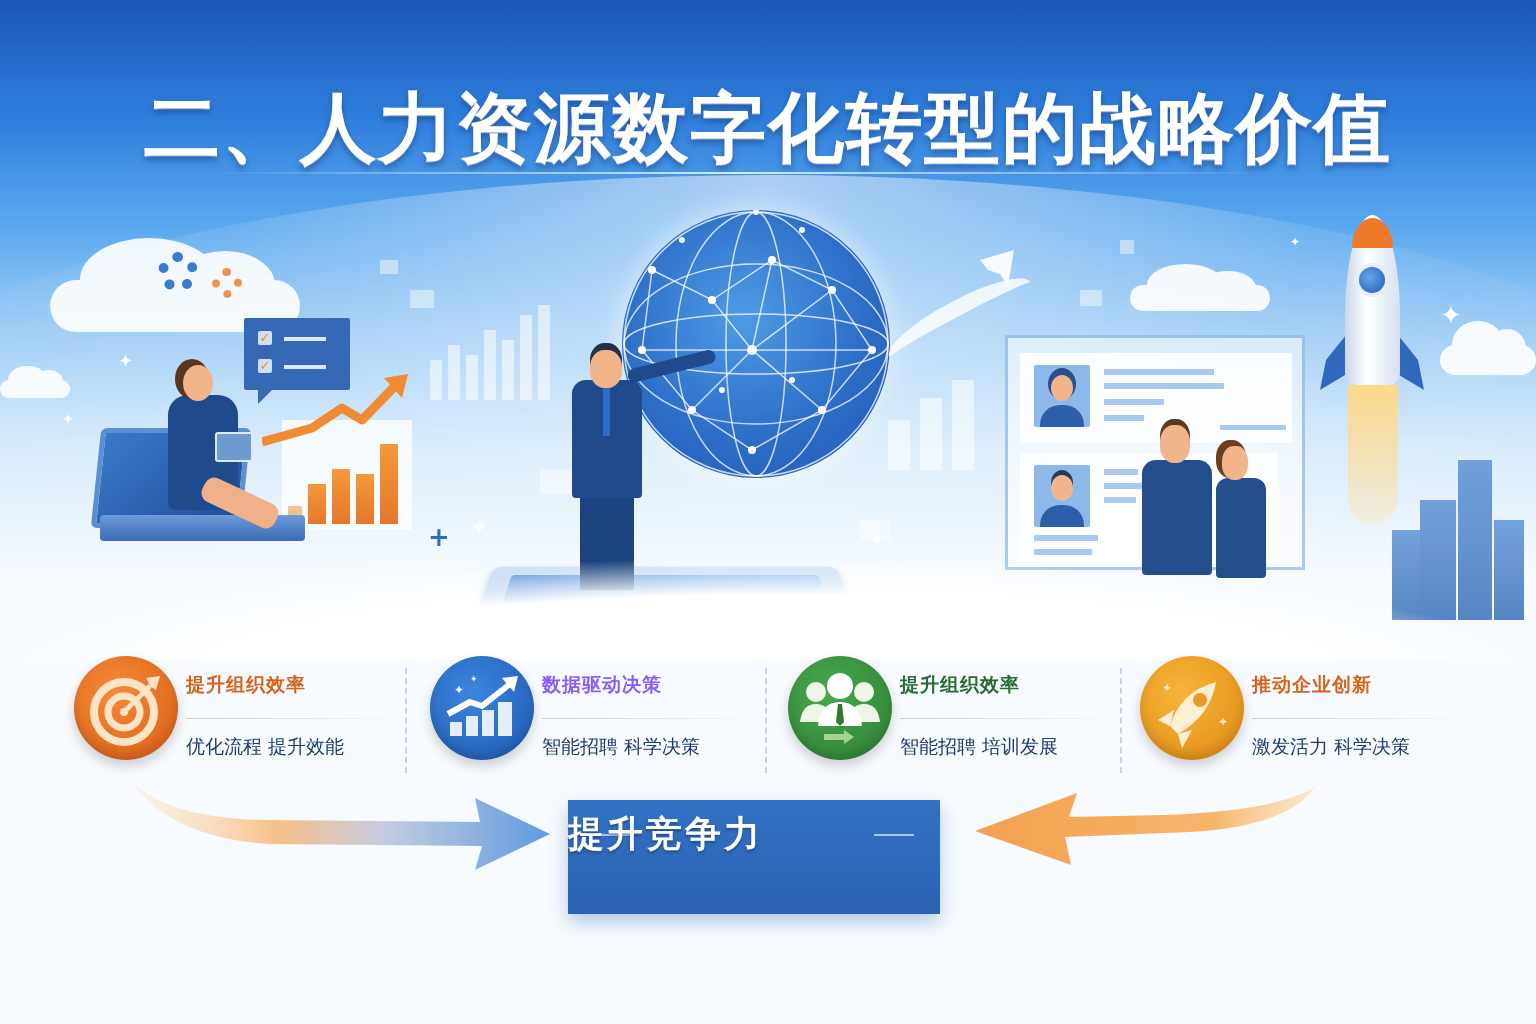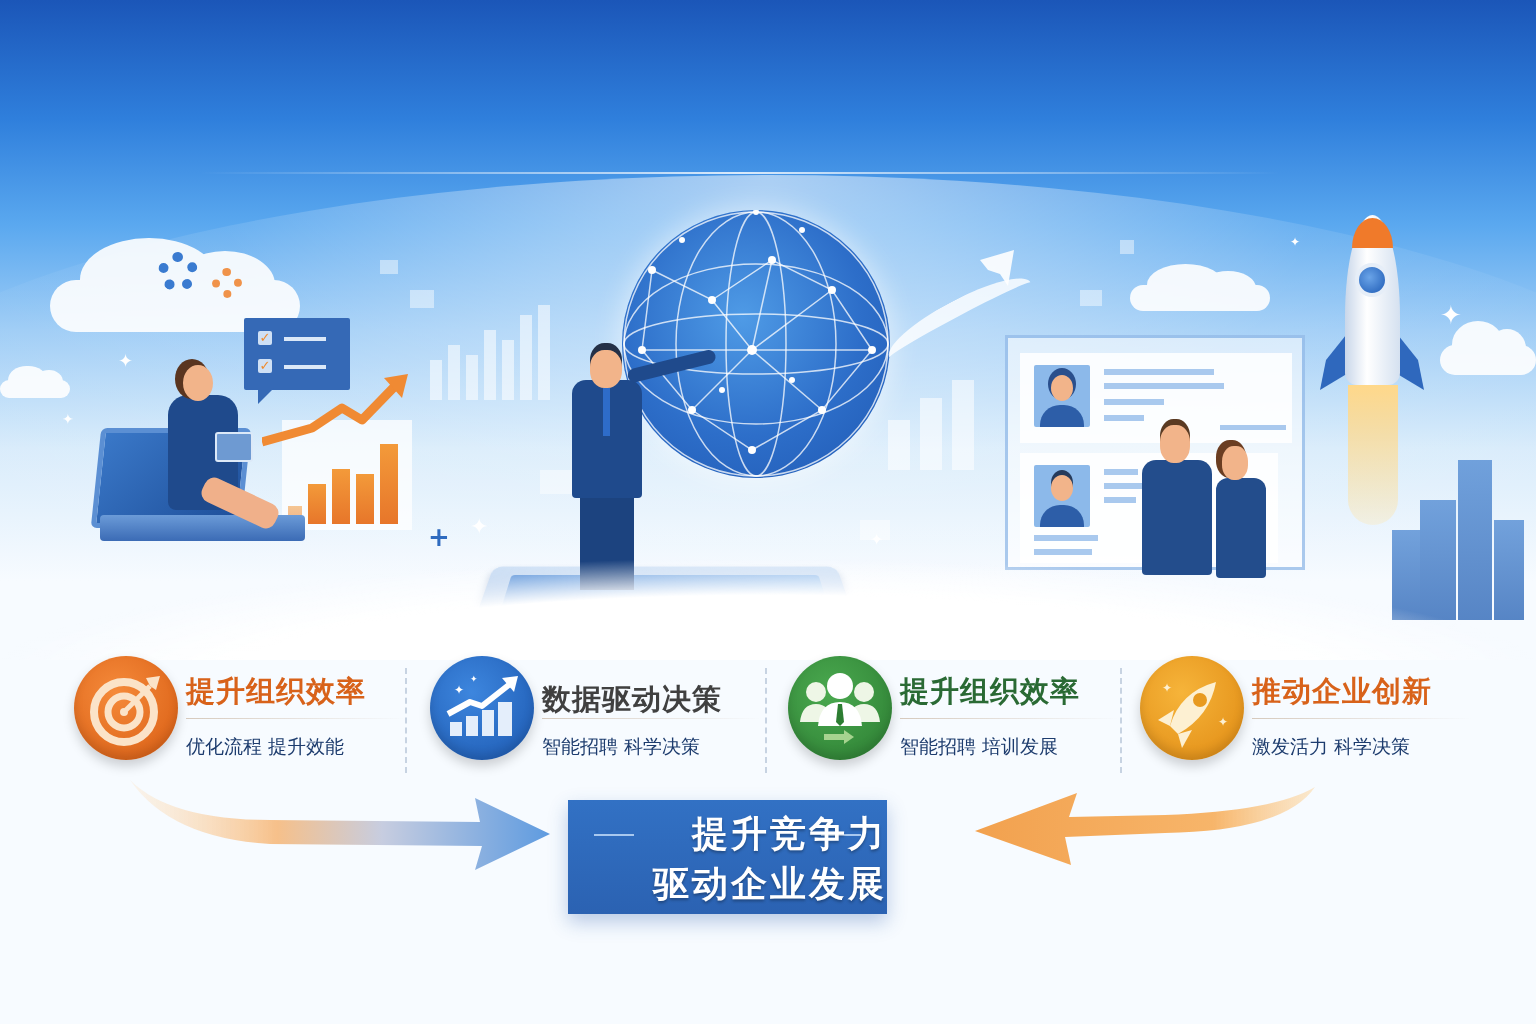--- a/index.html
+++ b/index.html
@@ -117,31 +117,31 @@
     background: radial-gradient(ellipse at 50% 100%, #ffffff 50%, rgba(255,255,255,0) 72%);
   }
 
   
   .features { position: absolute; left: 0; top: 650px; width: 1536px; height: 130px; }
   .feature { position: absolute; top: 0; height: 120px; }
   .feature-icon {
     position: absolute; left: 0; top: 6px; width: 104px; height: 104px; border-radius: 50%;
     box-shadow: 0 6px 12px rgba(0,0,0,0.18), inset 0 -6px 10px rgba(0,0,0,0.12);
   }
-  .feature-title { position: absolute; left: 112px; top: 22px; font-size: 29px; font-weight: bold; white-space: nowrap; letter-spacing: 1px; }
+  .feature-title { position: absolute; left: 112px; top: 22px; font-size: 19px; font-weight: bold; white-space: nowrap; letter-spacing: 1px; }
   .feature-rule { position: absolute; left: 112px; top: 68px; width: 220px; height: 1px; background: linear-gradient(90deg, rgba(200,180,160,0.7), rgba(200,180,160,0)); }
   .feature-sub { position: absolute; left: 112px; top: 84px; font-size: 19px; color: #1d3c6e; white-space: nowrap; }
   .divider { position: absolute; top: 668px; height: 105px; border-left: 2px dashed #c7d3e2; }
 
   
   .arrow-left { position: absolute; left: 130px; top: 780px; width: 440px; height: 90px; }
   .arrow-right { position: absolute; left: 965px; top: 775px; width: 350px; height: 90px; }
   .summary-box {
-    position: absolute; left: 568px; top: 800px; width: 319px; height: 114px;
-    background: linear-gradient(180deg, #3271c4, #2b62b2); color: #ffffff; text-align: right;
+    position: absolute; left: 568px; top: 800px; width: 372px; height: 114px;
+    background: linear-gradient(180deg, #3271c4, #2b62b2); color: #ffffff; text-align: left;
     box-shadow: 0 8px 18px rgba(40,90,170,0.3);
   }
   .summary-line1 { position: absolute; left: 0; top: 10px; width: 100%; font-size: 36px; font-weight: bold; letter-spacing: 3px; text-shadow: 0 2px 3px rgba(0,0,0,0.3); }
   .summary-line2 { position: absolute; left: 0; top: 60px; width: 100%; font-size: 36px; font-weight: bold; letter-spacing: 3px; text-shadow: 0 2px 3px rgba(0,0,0,0.3); }
   .summary-dash { position: absolute; top: 34px; width: 40px; height: 2px; background: #a8c8ef; }
 </style>
 </head>
 <body>
 
 <div class="sky">
@@ -298,20 +298,21 @@
 
   <div>
     <div class="building" style="left:1420px;top:500px;width:36px;height:120px;"></div>
     <div class="building" style="left:1458px;top:460px;width:34px;height:160px;"></div>
     <div class="building" style="left:1494px;top:520px;width:30px;height:100px;"></div>
     <div class="building" style="left:1392px;top:530px;width:28px;height:90px;"></div>
   </div>
 
   <div class="ground-clouds"></div>
 
+  <div class="title">二、人力资源数字化转型的战略价值</div>
   <div class="title-line"></div>
 </div>
 
 <div class="features">
   <div class="feature" style="left:74px;">
     <div class="feature-icon" style="background:radial-gradient(circle at 40% 35%, #f58a3a, #d85c12);">
       <svg width="104" height="104" viewBox="0 0 104 104">
         <circle cx="50" cy="56" r="30" fill="none" stroke="#fbe3c8" stroke-width="8"></circle>
         <circle cx="50" cy="56" r="16" fill="none" stroke="#fbe3c8" stroke-width="7"></circle>
         <circle cx="50" cy="56" r="4" fill="#fbe3c8"></circle>
@@ -330,21 +331,21 @@
         <rect x="20" y="66" width="12" height="14" fill="#e4eefb"></rect>
         <rect x="36" y="60" width="12" height="20" fill="#e4eefb"></rect>
         <rect x="52" y="54" width="12" height="26" fill="#e4eefb"></rect>
         <rect x="68" y="46" width="14" height="34" fill="#e4eefb"></rect>
         <polyline points="18,58 40,46 52,50 80,28" fill="none" stroke="#ffffff" stroke-width="6" stroke-linejoin="round"></polyline>
         <polygon points="72,22 88,20 84,36" fill="#ffffff"></polygon>
         <text x="24" y="38" fill="#ffffff" font-size="12">✦</text>
         <text x="40" y="26" fill="#ffffff" font-size="9">✦</text>
       </svg>
     </div>
-    <div class="feature-title" style="color:#404040;margin-top:8px;">数据驱动决策</div>
+    <div class="feature-title" style="color:#8b5cf6;">数据驱动决策</div>
     <div class="feature-rule"></div>
     <div class="feature-sub">智能招聘  科学决策</div>
   </div>
 
   <div class="feature" style="left:788px;">
     <div class="feature-icon" style="background:radial-gradient(circle at 40% 35%, #4aa94f, #2c7d32);">
       <svg width="104" height="104" viewBox="0 0 104 104">
         <circle cx="28" cy="36" r="10" fill="#eef6e6"></circle>
         <circle cx="76" cy="36" r="10" fill="#eef6e6"></circle>
         <path d="M12,66 Q14,48 28,48 Q42,48 44,66 Z" fill="#eef6e6"></path>
@@ -401,14 +402,13 @@
       <stop offset="1" stop-color="#fcdcae" stop-opacity="0.6"></stop>
     </linearGradient>
   </defs>
   <path d="M350,12 Q320,56 200,58 L100,62 L106,90 L10,56 L112,18 L104,42 L200,40 Q310,36 350,12 Z" fill="url(#gr)"></path>
 </svg>
 
 <div class="summary-box">
   <div class="summary-dash" style="left:26px;"></div>
   <div class="summary-dash" style="right:26px;"></div>
   <div class="summary-line1">提升竞争力</div>
-  <div class="summary-line2">驱动企业发展</div>
 </div>
 
 </body></html>

